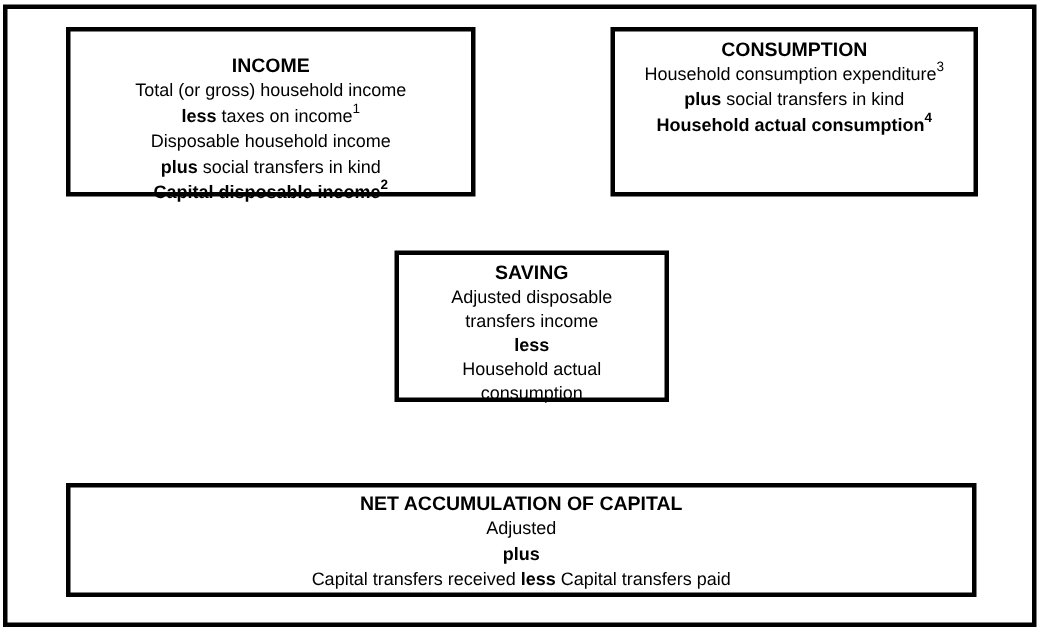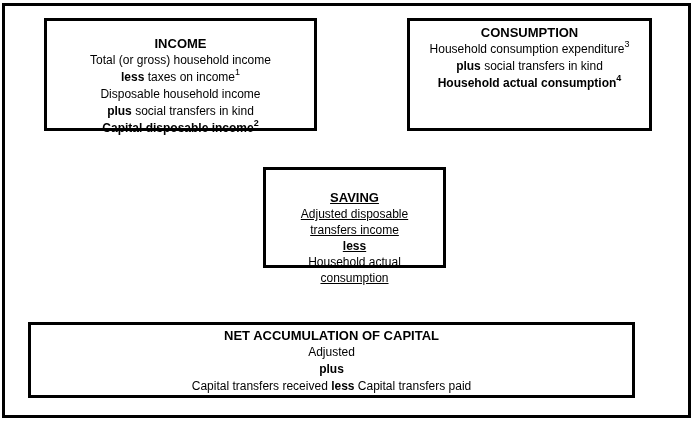--- a/index.html
+++ b/index.html
@@ -50,26 +50,25 @@
     top: 18px;
     width: 245px;
     height: 113px;
     padding-top: 3px;
   }
   .box-saving {
     left: 263px;
     top: 167px;
     width: 183px;
     height: 101px;
-    padding-top: 20px;
+    padding-top: 4px;
     line-height: 16px;
-    text-decoration: underline;
   }
   .box-capital {
-    left: 28px;
+    left: 44px;
     top: 322px;
     width: 607px;
     height: 76px;
     padding-top: 2px;
   }
   .line {
     white-space: nowrap;
   }
   .seg-bold {
     font-weight: bold;

